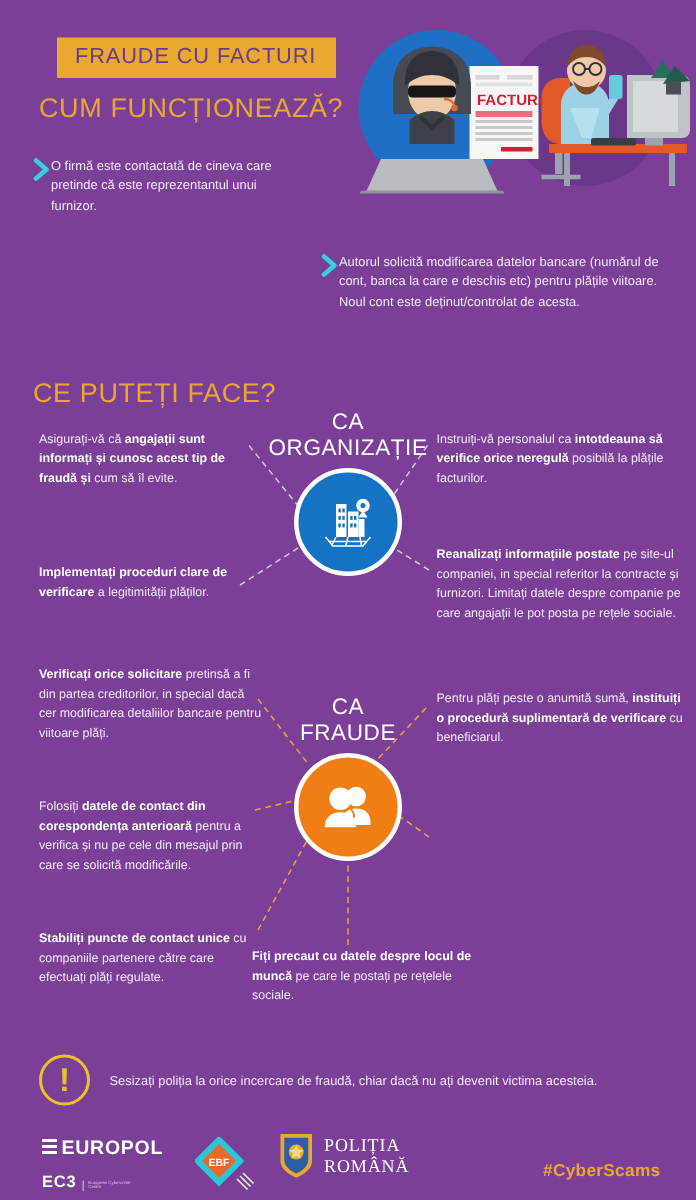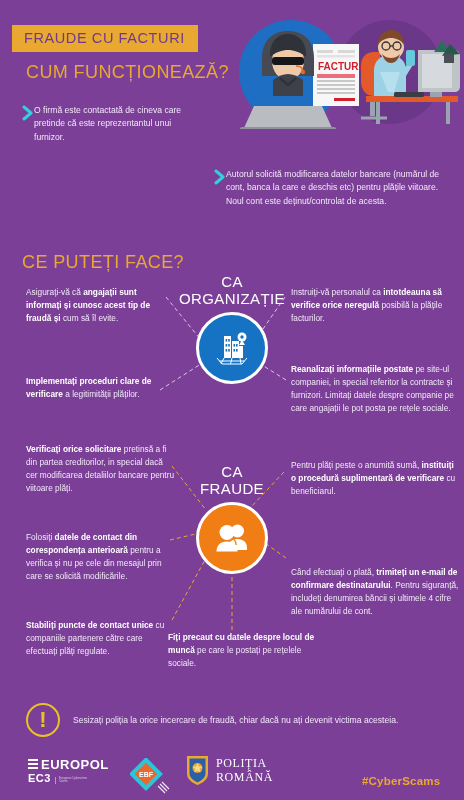--- a/index.html
+++ b/index.html
@@ -9,21 +9,21 @@
     background:#7B3F98;
     color:#FFFFFF;
     position:relative;
     overflow:hidden;
     -webkit-font-smoothing:antialiased;
   }
   .page { position:relative; width:464px; height:800px; background:#7B3F98; }
 
   
   .title-badge{
-    position:absolute; left:12px; top:25px;
+    position:absolute; left:38px; top:25px;
     background:#E9A830; color:#6E3A8C;
     font-size:14.5px; letter-spacing:.6px;
     padding:5px 13px 6px 12px; font-weight:400;
     white-space:nowrap;
   }
   .subtitle{
     position:absolute; left:26px; top:62px;
     color:#E9A830; font-size:18px; letter-spacing:.4px; font-weight:400;
     white-space:nowrap;
   }
@@ -89,21 +89,21 @@
   .note p{ font-size:8.6px; color:#F2E9F7; line-height:1.4; }
 
   
   .logos{ position:absolute; left:0; top:752px; width:448px; height:48px; }
 
   .logo-europol{ position:absolute; left:28px; top:6px; }
   .logo-europol .ep-top{ display:flex; align-items:center; gap:3px; }
   .logo-europol .bars{ display:inline-block; width:10px; height:11px;
      background:repeating-linear-gradient(to bottom,#fff 0 2px,transparent 2px 4px); }
   .logo-europol .wordmark{ color:#fff; font-size:13px; font-weight:bold; letter-spacing:.5px; line-height:1; }
-  .logo-europol .ep-bot{ display:flex; align-items:flex-end; gap:4px; margin-top:2px; }
+  .logo-europol .ep-bot{ display:flex; align-items:flex-end; gap:4px; margin-top:12px; }
   .logo-europol .ec3{ color:#fff; font-size:11px; font-weight:bold; letter-spacing:.5px; line-height:1; }
   .logo-europol .ec3-sub{ color:#D9C7E6; font-size:2.9px; line-height:1.25; border-left:1px solid #B79BCB; padding-left:3px; }
 
   .logo-ebf{ position:absolute; left:130px; top:6px; width:44px; height:40px; }
   .logo-pr{ position:absolute; left:185px; top:3px; display:flex; align-items:center; gap:6px; }
   .logo-pr .crest{ width:25px; height:31px; }
   .logo-pr .pr-text{ font-family:"Liberation Serif", serif; color:#fff; font-size:12px;
       line-height:1.12; letter-spacing:.6px; text-align:left; }
 
   .logo-crisana{ position:absolute; left:300px; top:0px; }
@@ -281,21 +281,20 @@
   </div>
 
   <div class="txt t-l1">Asigurați-vă că <b>angajații sunt informați și cunosc acest tip de fraudă și</b> cum să îl evite.</div>
   <div class="txt t-r1">Instruiți-vă personalul ca <b>intotdeauna să verifice orice neregulă</b> posibilă la plățile facturilor.</div>
   <div class="txt t-l2"><b>Implementați proceduri clare de verificare</b> a legitimității plăților.</div>
   <div class="txt t-r2"><b>Reanalizați informațiile postate</b> pe site-ul companiei, in special referitor la contracte și furnizori. Limitați datele despre companie pe care angajații le pot posta pe rețele sociale.</div>
 
   <div class="txt t-l3"><b>Verificați orice solicitare</b> pretinsă a fi din partea creditorilor, in special dacă cer modificarea detaliilor bancare pentru viitoare plăți.</div>
   <div class="txt t-r3">Pentru plăți peste o anumită sumă, <b>instituiți o procedură suplimentară de verificare</b> cu beneficiarul.</div>
   <div class="txt t-l4">Folosiți <b>datele de contact din corespondența anterioară</b> pentru a verifica și nu pe cele din mesajul prin care se solicită modificările.</div>
-  <div class="txt t-r4">Când efectuați o plată, <b>trimiteți un e-mail de confirmare destinatarului</b>. Pentru siguranță, includeți denumirea băncii și ultimele 4 cifre ale numărului de cont.</div>
   <div class="txt t-r5"><b>Fiți precaut cu datele despre locul de muncă</b> pe care le postați pe rețelele sociale.</div>
   <div class="txt t-l5"><b>Stabiliți puncte de contact unice</b> cu companiile partenere către care efectuați plăți regulate.</div>
 
   <div class="note">
     <div class="mark">!</div>
     <p>Sesizați poliția la orice incercare de fraudă, chiar dacă nu ați devenit victima acesteia.</p>
   </div>
 
   <div class="logos">
 

